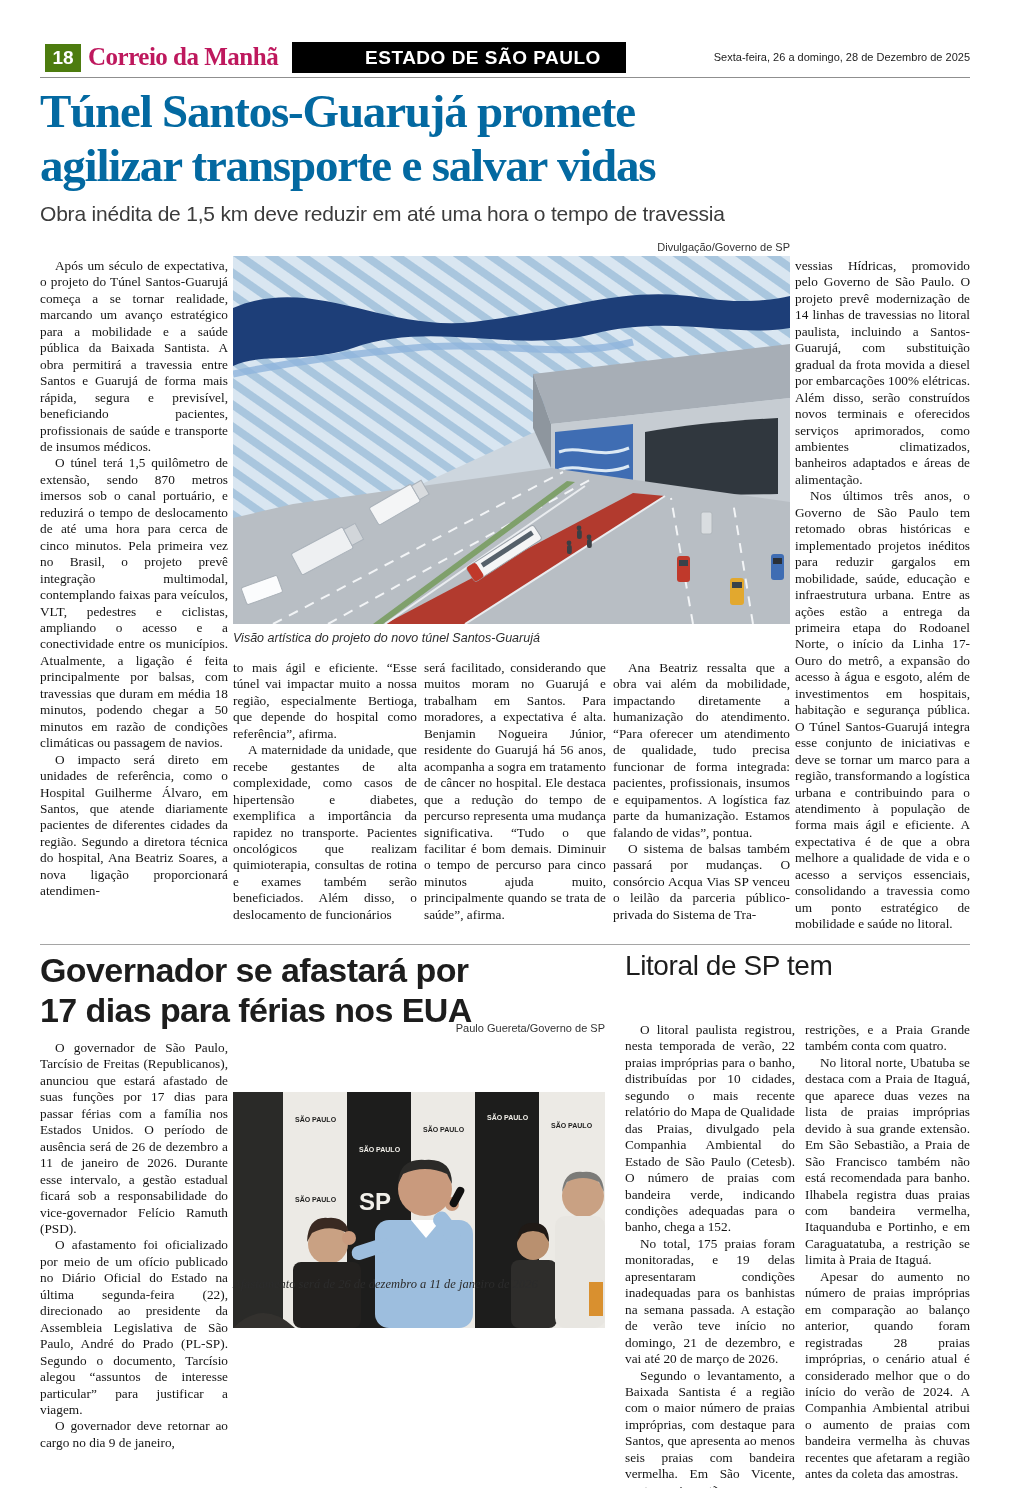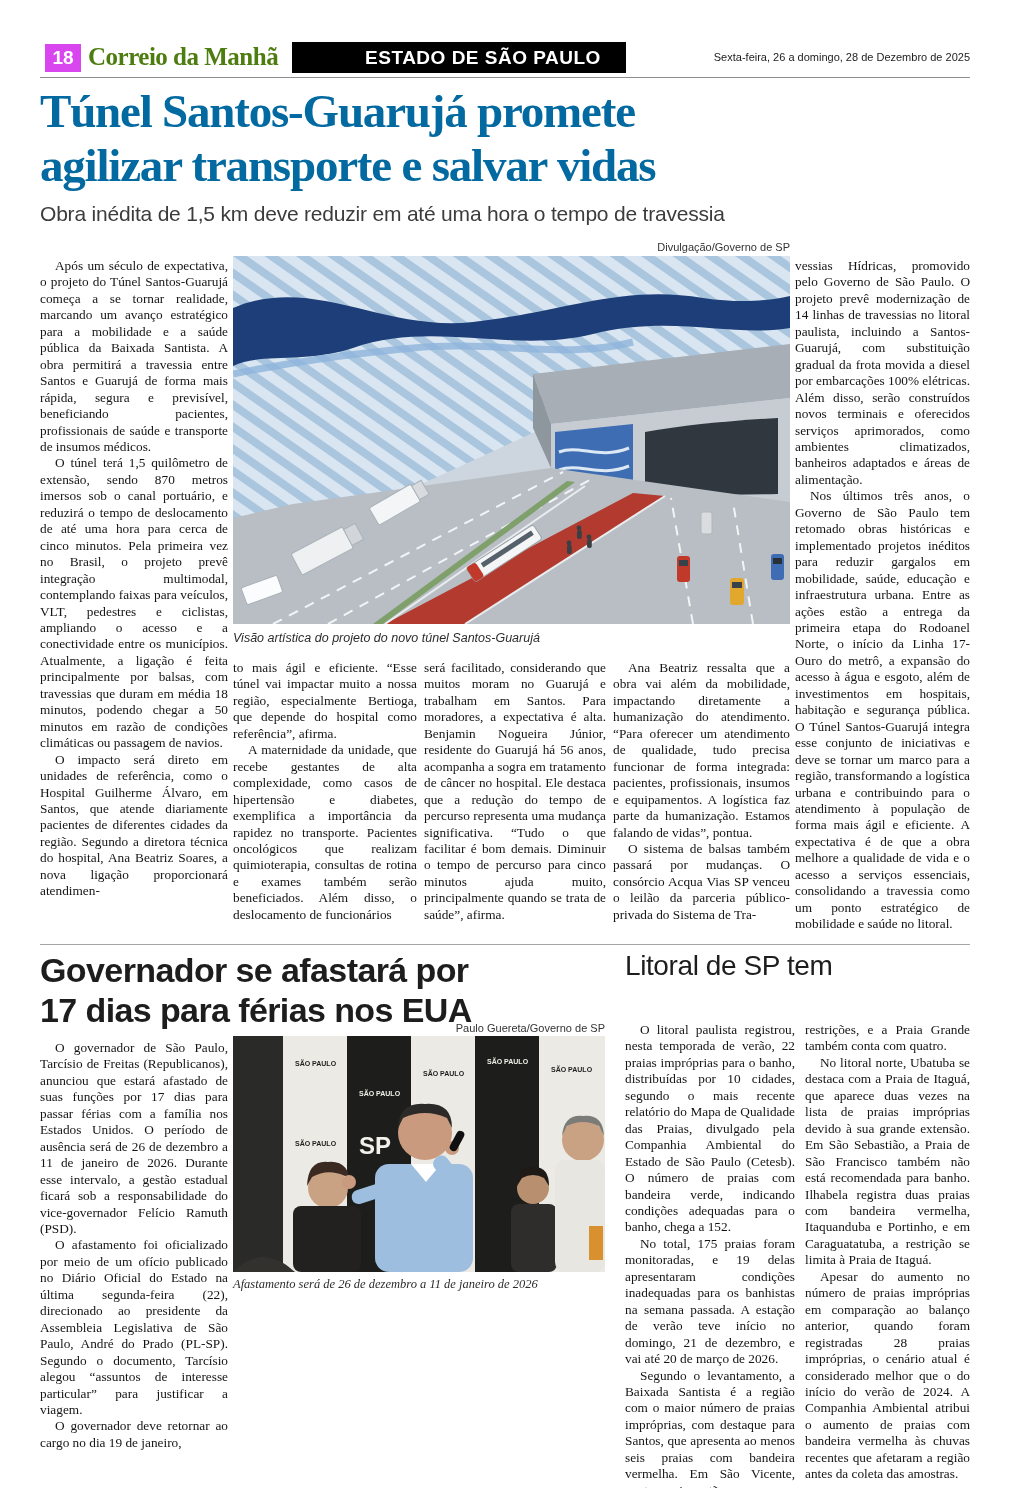--- a/index.html
+++ b/index.html
@@ -1,24 +1,24 @@
 <!DOCTYPE html>
 <html lang="pt-BR"><head>
 <meta charset="utf-8">
 <style>
   html,body{margin:0;padding:0;background:#e8e8e8;}
   #page{position:relative;width:1010px;height:1488px;background:#ffffff;margin:0 auto;overflow:hidden;
         font-family:"Liberation Serif",serif;color:#141414;}
   .abs{position:absolute;}
   
-  .pageno{left:45px;top:44px;width:36px;height:28px;background:#d946ef;color:#fff;
+  .pageno{left:45px;top:44px;width:36px;height:28px;background:#4d7c0f;color:#fff;
           font-family:"Liberation Sans",sans-serif;font-weight:700;font-size:19px;
           display:flex;align-items:center;justify-content:center;}
   .masthead{left:88px;top:43px;font-family:"Liberation Serif",serif;font-weight:700;
-            font-size:25px;letter-spacing:-0.5px;color:#4d7c0f;white-space:nowrap;}
+            font-size:25px;letter-spacing:-0.5px;color:#be185d;white-space:nowrap;}
   .sectionbar{left:292px;top:42px;width:286px;height:31px;background:#000;color:#fff;
               font-family:"Liberation Sans",sans-serif;font-weight:700;font-size:19px;
               letter-spacing:0.5px;display:flex;align-items:center;justify-content:center;white-space:nowrap;padding-left:48px;}
   .dateline{right:40px;top:51px;font-family:"Liberation Sans",sans-serif;font-size:11px;color:#1c1c1c;white-space:nowrap;}
   .hrule{left:40px;width:930px;height:1px;background:#8f8f8f;}
   
   .h1{left:40px;top:84px;width:940px;font-family:Liberation Serif, serif;font-weight:700;
       font-size:47px;line-height:54px;letter-spacing:-1.2px;color:#0369a1;}
   .sub{left:40px;top:202px;width:930px;font-family:"Liberation Sans",sans-serif;font-weight:400;
        font-size:21px;color:#3c3c3c;letter-spacing:-0.2px;}
@@ -152,21 +152,21 @@
   </div>
 
   <div class="abs hrule" style="top:944px;background:#a5a5a5;"></div>
 
   <div class="abs h2a">
     <span style="display:block">Governador se afastará por</span>
     <span style="display:block">17 dias para férias nos EUA</span>
   </div>
   <div class="abs credit" style="left:233px;top:1022px;width:372px;">Paulo Guereta/Governo de SP</div>
 
-  <figure class="abs" style="left:233px;top:1036px;width:320px;height:236px;">
+  <figure class="abs" style="left:233px;top:1092px;width:320px;height:236px;">
     <svg width="372" height="236" viewBox="0 0 372 236">
       <rect width="372" height="236" fill="#d8d7d2"></rect>
 
       <g>
         <rect x="0" width="50" height="236" fill="#2a2a28"></rect>
         <rect x="50" width="64" height="236" fill="#eceae5"></rect>
         <rect x="114" width="64" height="236" fill="#1d1d1c"></rect>
         <rect x="178" width="64" height="236" fill="#eceae5"></rect>
         <rect x="242" width="64" height="236" fill="#1d1d1c"></rect>
         <rect x="306" width="66" height="236" fill="#eceae5"></rect>
@@ -209,21 +209,21 @@
         <rect x="356" y="190" width="14" height="34" fill="#d9902f"></rect>
       </g>
       <path d="M0,236 Q30,206 62,236 Z" fill="#33312e"></path>
     </svg>
   </figure>
   <div class="abs caption" style="left:233px;top:1277px;width:372px;font-family:Liberation Serif, serif;">Afastamento será de 26 de dezembro a 11 de janeiro de 2026</div>
 
   <div class="abs col" style="left:40px;top:1040px;width:188px;">
     <p class="ind">O governador de São Paulo, Tarcísio de Freitas (Republicanos), anunciou que estará afastado de suas funções por 17 dias para passar férias com a família nos Estados Unidos. O período de ausência será de 26 de dezembro a 11 de janeiro de 2026. Durante esse intervalo, a gestão estadual ficará sob a responsabilidade do vice-governador Felício Ramuth (PSD).</p>
     <p class="ind">O afastamento foi oficializado por meio de um ofício publicado no Diário Oficial do Estado na última segunda-feira (22), direcionado ao presidente da Assembleia Legislativa de São Paulo, André do Prado (PL-SP). Segundo o documento, Tarcísio alegou “assuntos de interesse particular” para justificar a viagem.</p>
-    <p class="ind">O governador deve retornar ao cargo no dia 19 de janeiro,</p>
+    <p class="ind">O governador deve retornar ao cargo no dia 9 de janeiro,</p>
   </div>
 
   <div class="abs h2b">
     <span style="display:block">Litoral de SP tem</span>
   </div>
   <div class="abs col" style="left:625px;top:1022px;width:170px;">
     <p class="ind">O litoral paulista registrou, nesta temporada de verão, 22 praias impróprias para o banho, distribuídas por 10 cidades, segundo o mais recente relatório do Mapa de Qualidade das Praias, divulgado pela Companhia Ambiental do Estado de São Paulo (Cetesb). O número de praias com bandeira verde, indicando condições adequadas para o banho, chega a 152.</p>
     <p class="ind">No total, 175 praias foram monitoradas, e 19 delas apresentaram condições inadequadas para os banhistas na semana passada. A estação de verão teve início no domingo, 21 de dezembro, e vai até 20 de março de 2026.</p>
     <p class="ind">Segundo o levantamento, a Baixada Santista é a região com o maior número de praias impróprias, com destaque para Santos, que apresenta ao menos seis praias com bandeira vermelha. Em São Vicente, quatro praias estão com</p>
   </div>

